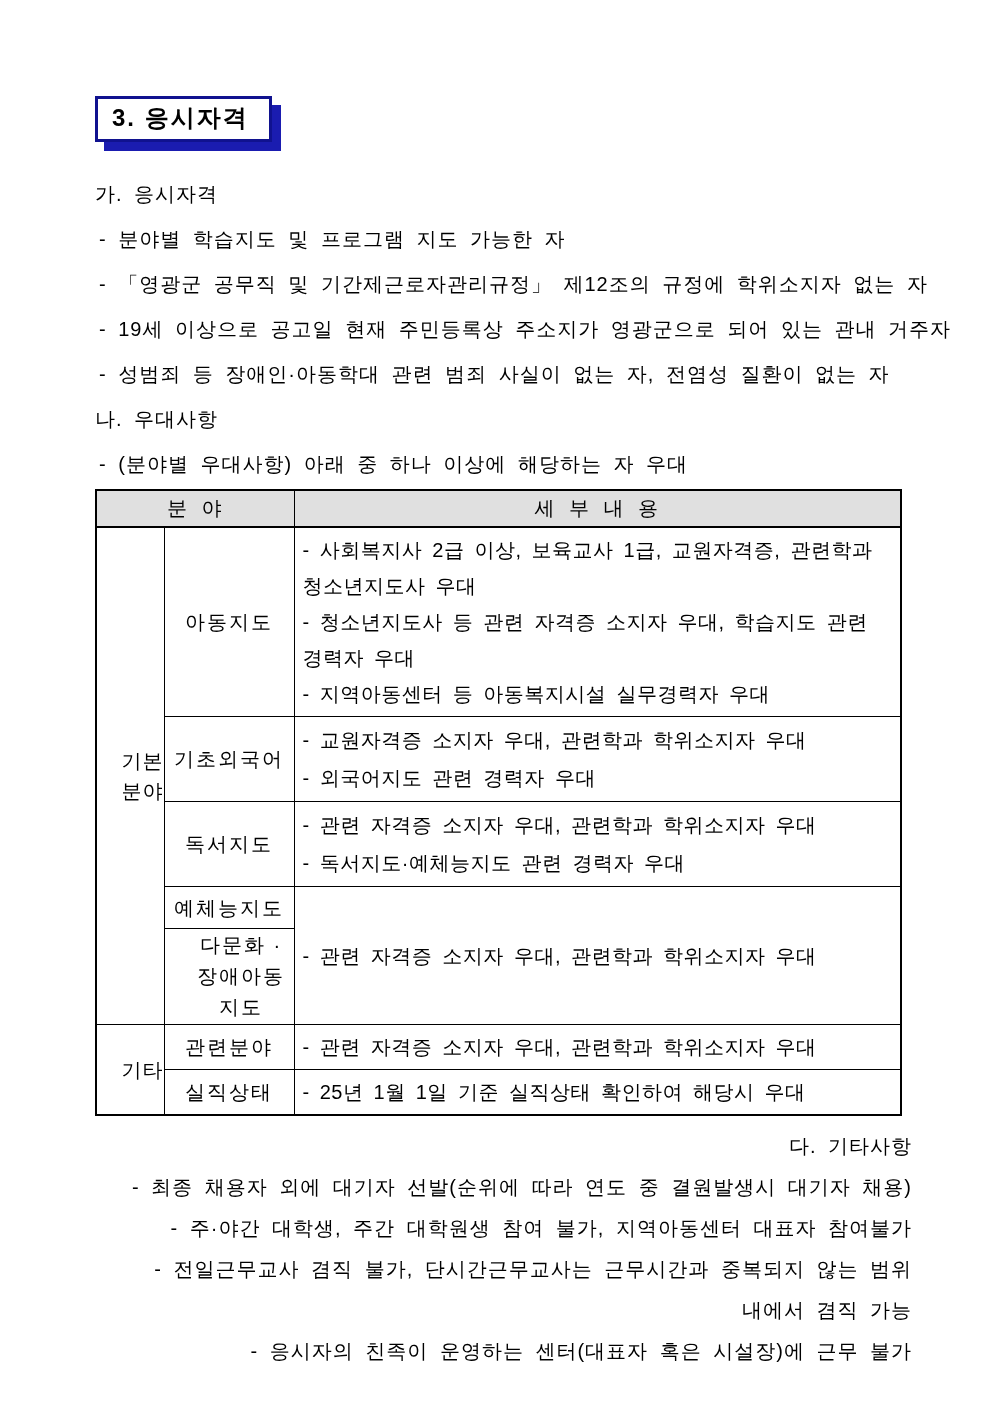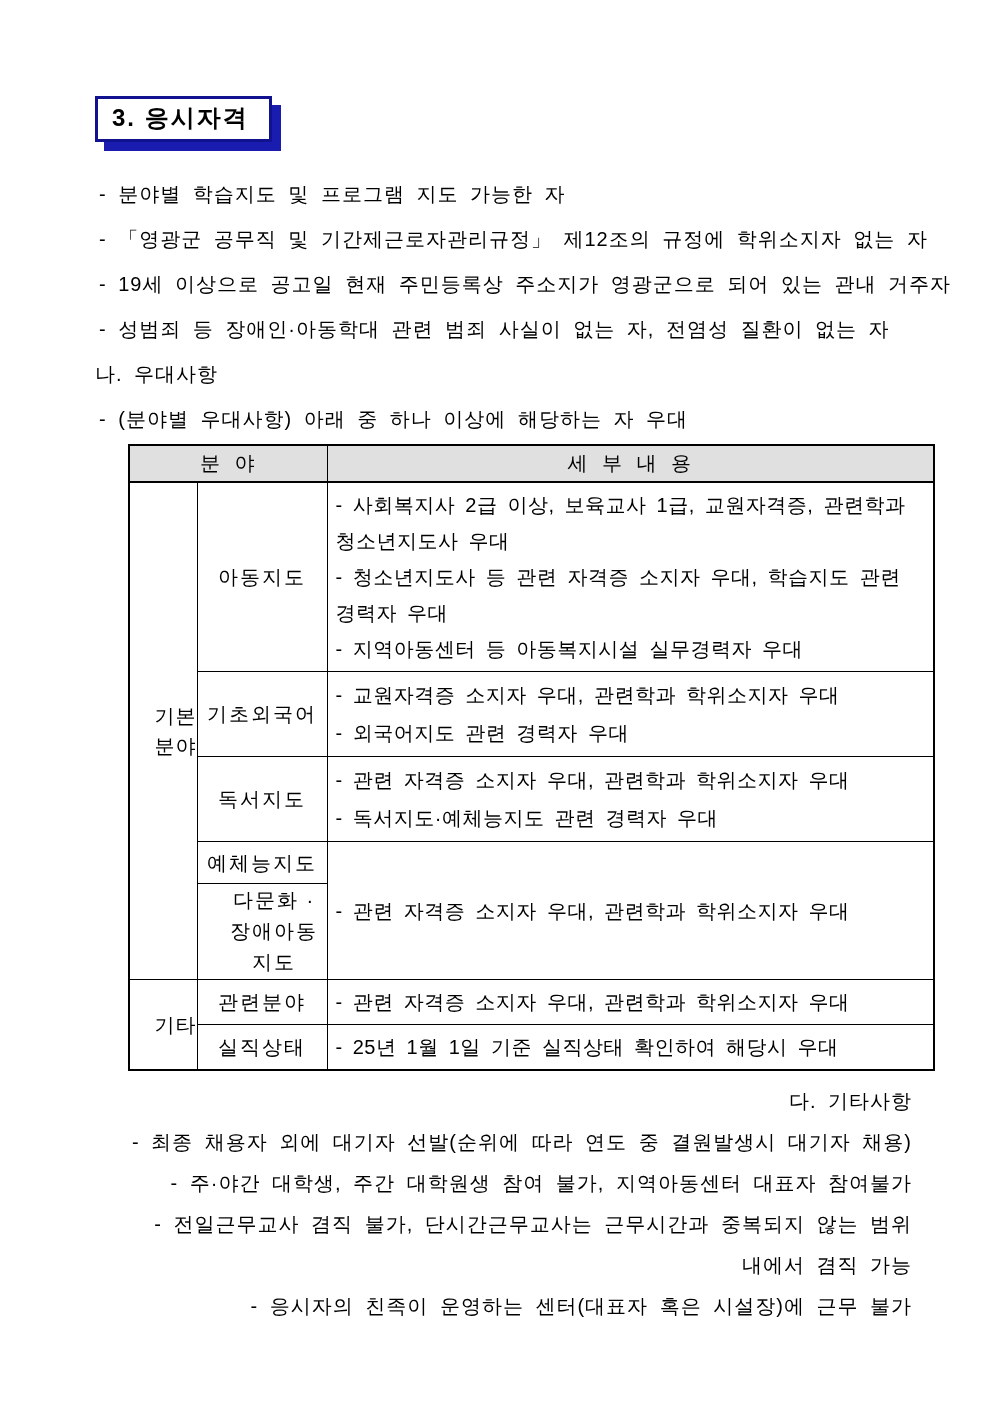--- a/index.html
+++ b/index.html
@@ -33,21 +33,20 @@
     letter-spacing:1px;word-spacing:5px;
   }
   .para.bullet{padding-left:4px;}
   
   table.pref{
     border-collapse:collapse;
     width:805px;
     table-layout:fixed;
     border:2px solid var(--ink);
     margin-top:2px;
-    margin-left:33px;
   }
   table.pref col.c1{width:68px;}
   table.pref col.c2{width:130px;}
   table.pref col.c3{width:607px;}
   table.pref th,table.pref td{
     border:1px solid var(--ink);
     font-size:20px;font-weight:normal;
     vertical-align:middle;
   }
   table.pref th{
@@ -80,20 +79,21 @@
 </head>
 <body>
 
 <div class="page">
 
   <div class="title-box">
     <span>3. 응시자격</span>
   </div>
 
   <div class="body-a">
+    <p class="para">가. 응시자격</p>
     <p class="para bullet">- 분야별 학습지도 및 프로그램 지도 가능한 자</p>
     <p class="para bullet">- 「영광군 공무직 및 기간제근로자관리규정」 제12조의 규정에 학위소지자 없는 자</p>
     <p class="para bullet">- 19세 이상으로 공고일 현재 주민등록상 주소지가 영광군으로 되어 있는 관내 거주자</p>
     <p class="para bullet">- 성범죄 등 장애인·아동학대 관련 범죄 사실이 없는 자, 전염성 질환이 없는 자</p>
     <p class="para">나. 우대사항</p>
     <p class="para bullet">- (분야별 우대사항) 아래 중 하나 이상에 해당하는 자 우대</p>
   </div>
 
   <table class="pref">
     <colgroup>

